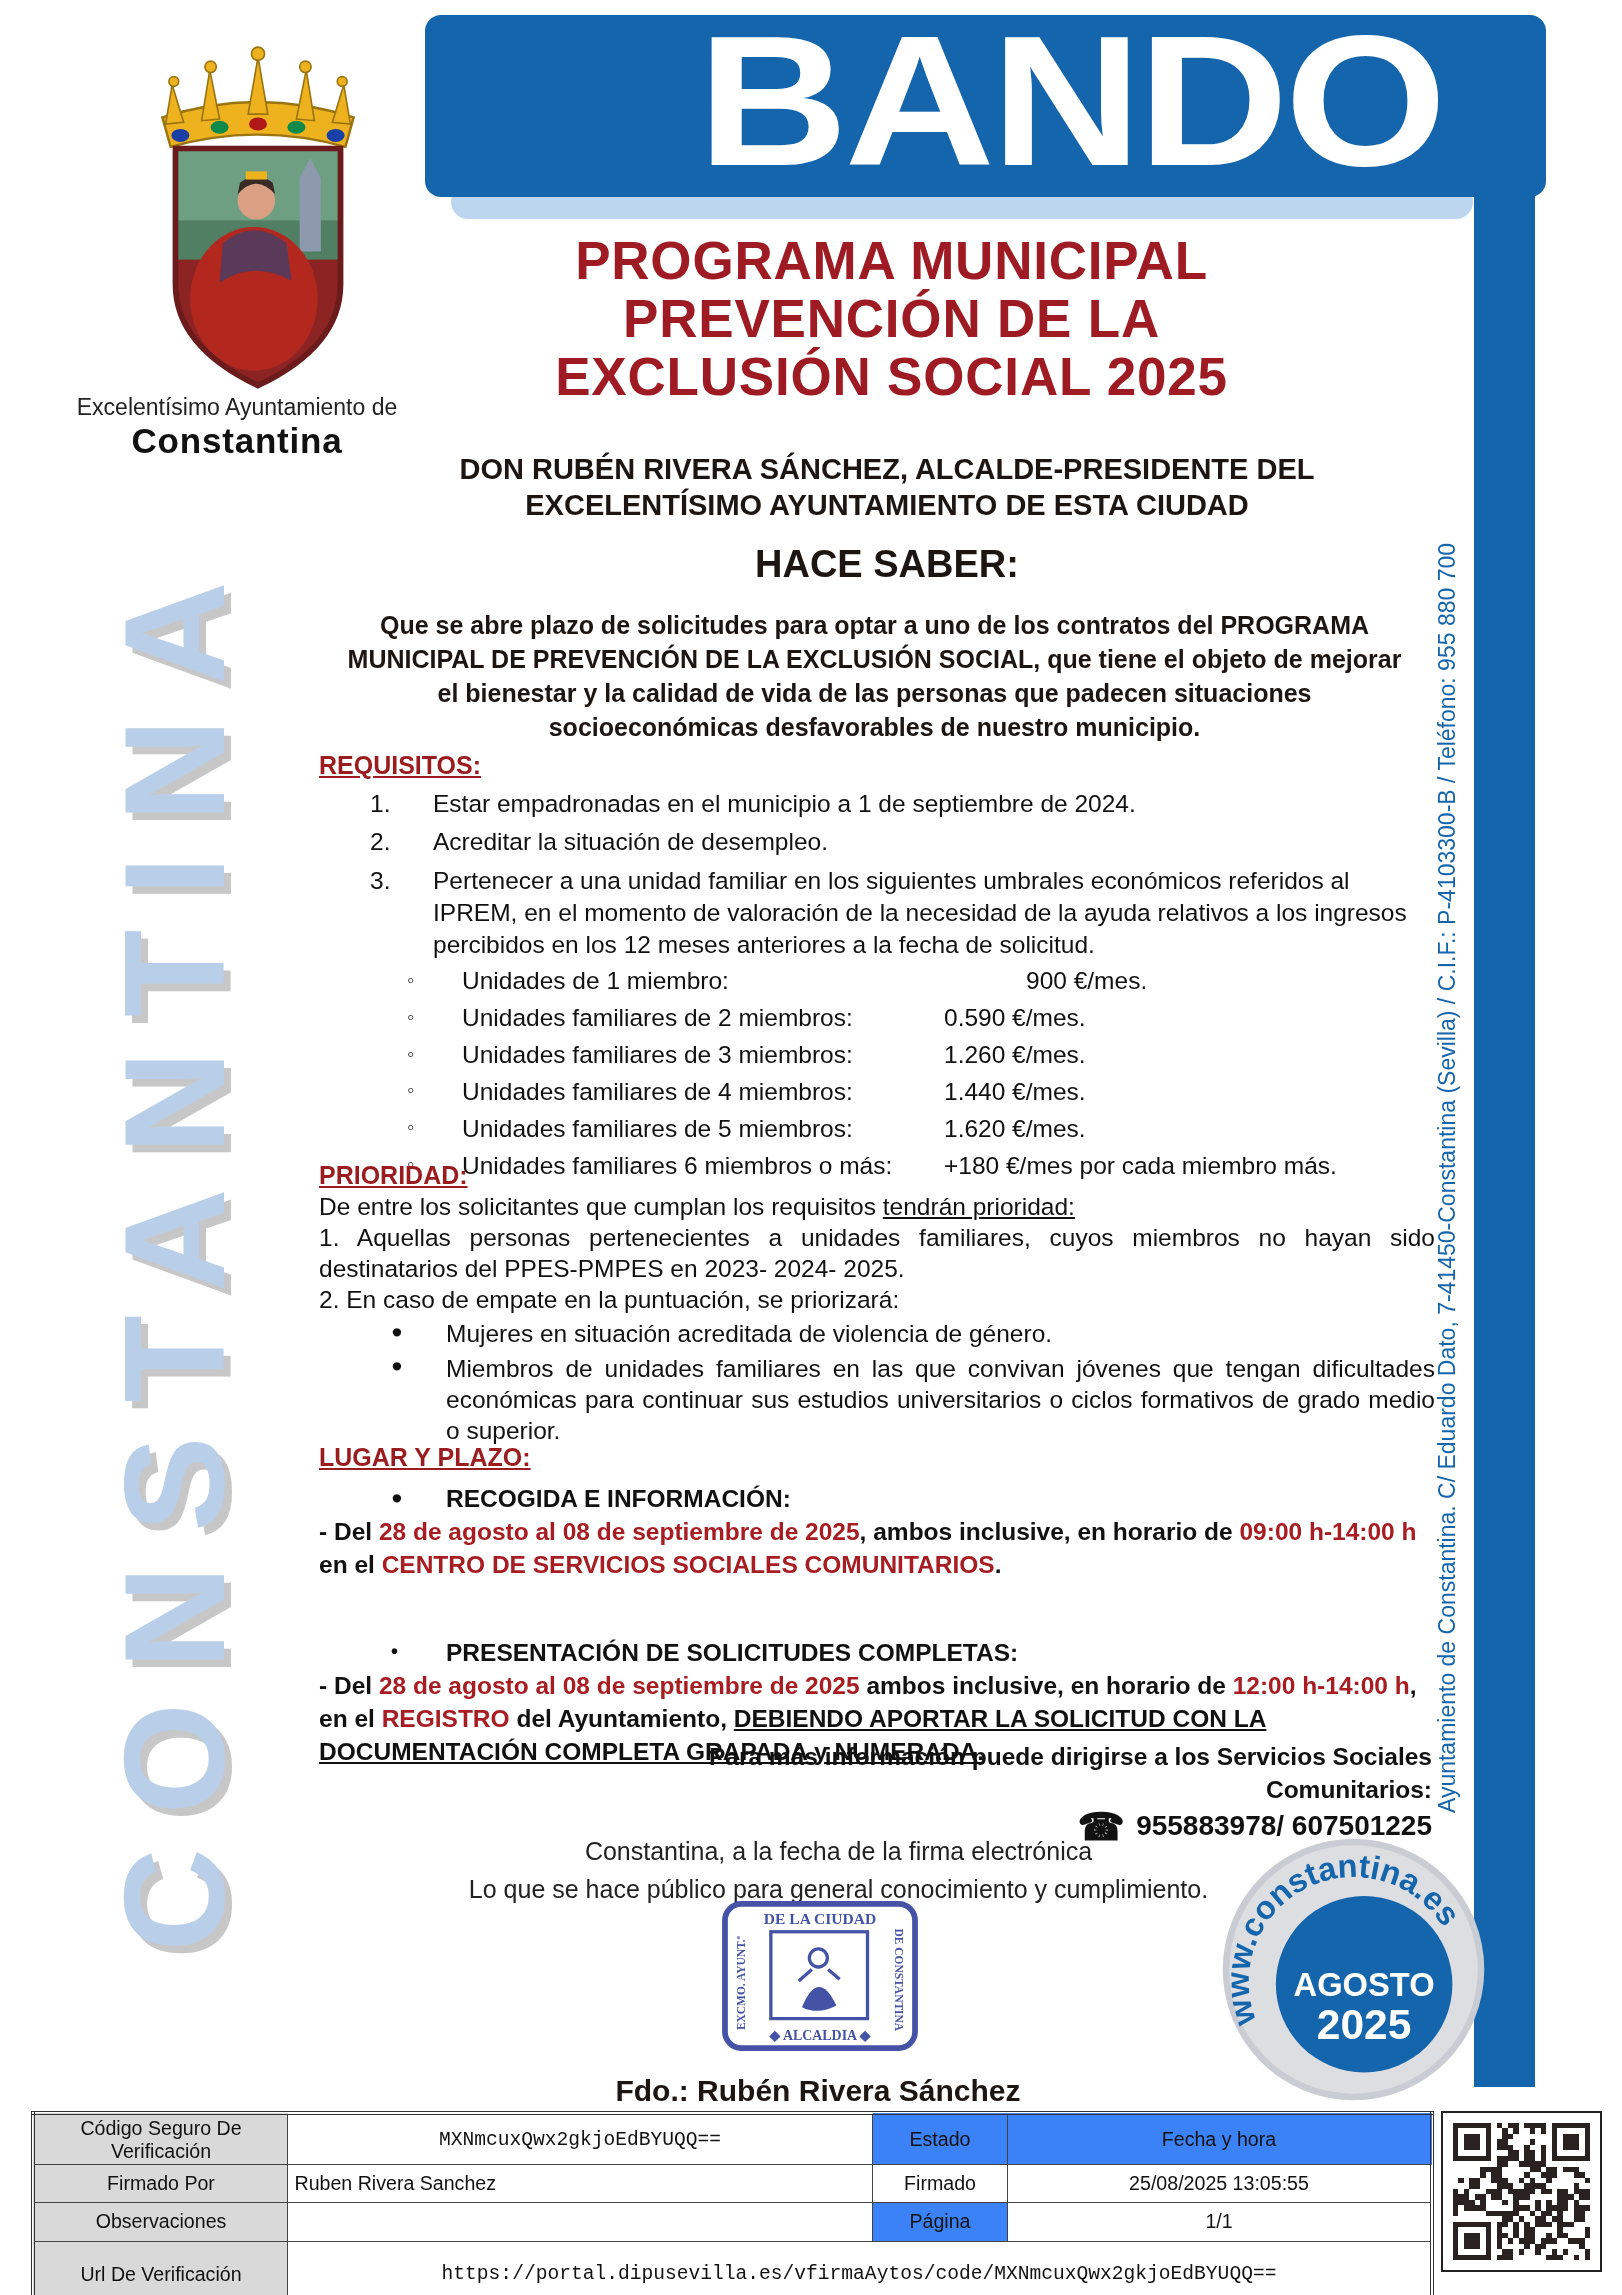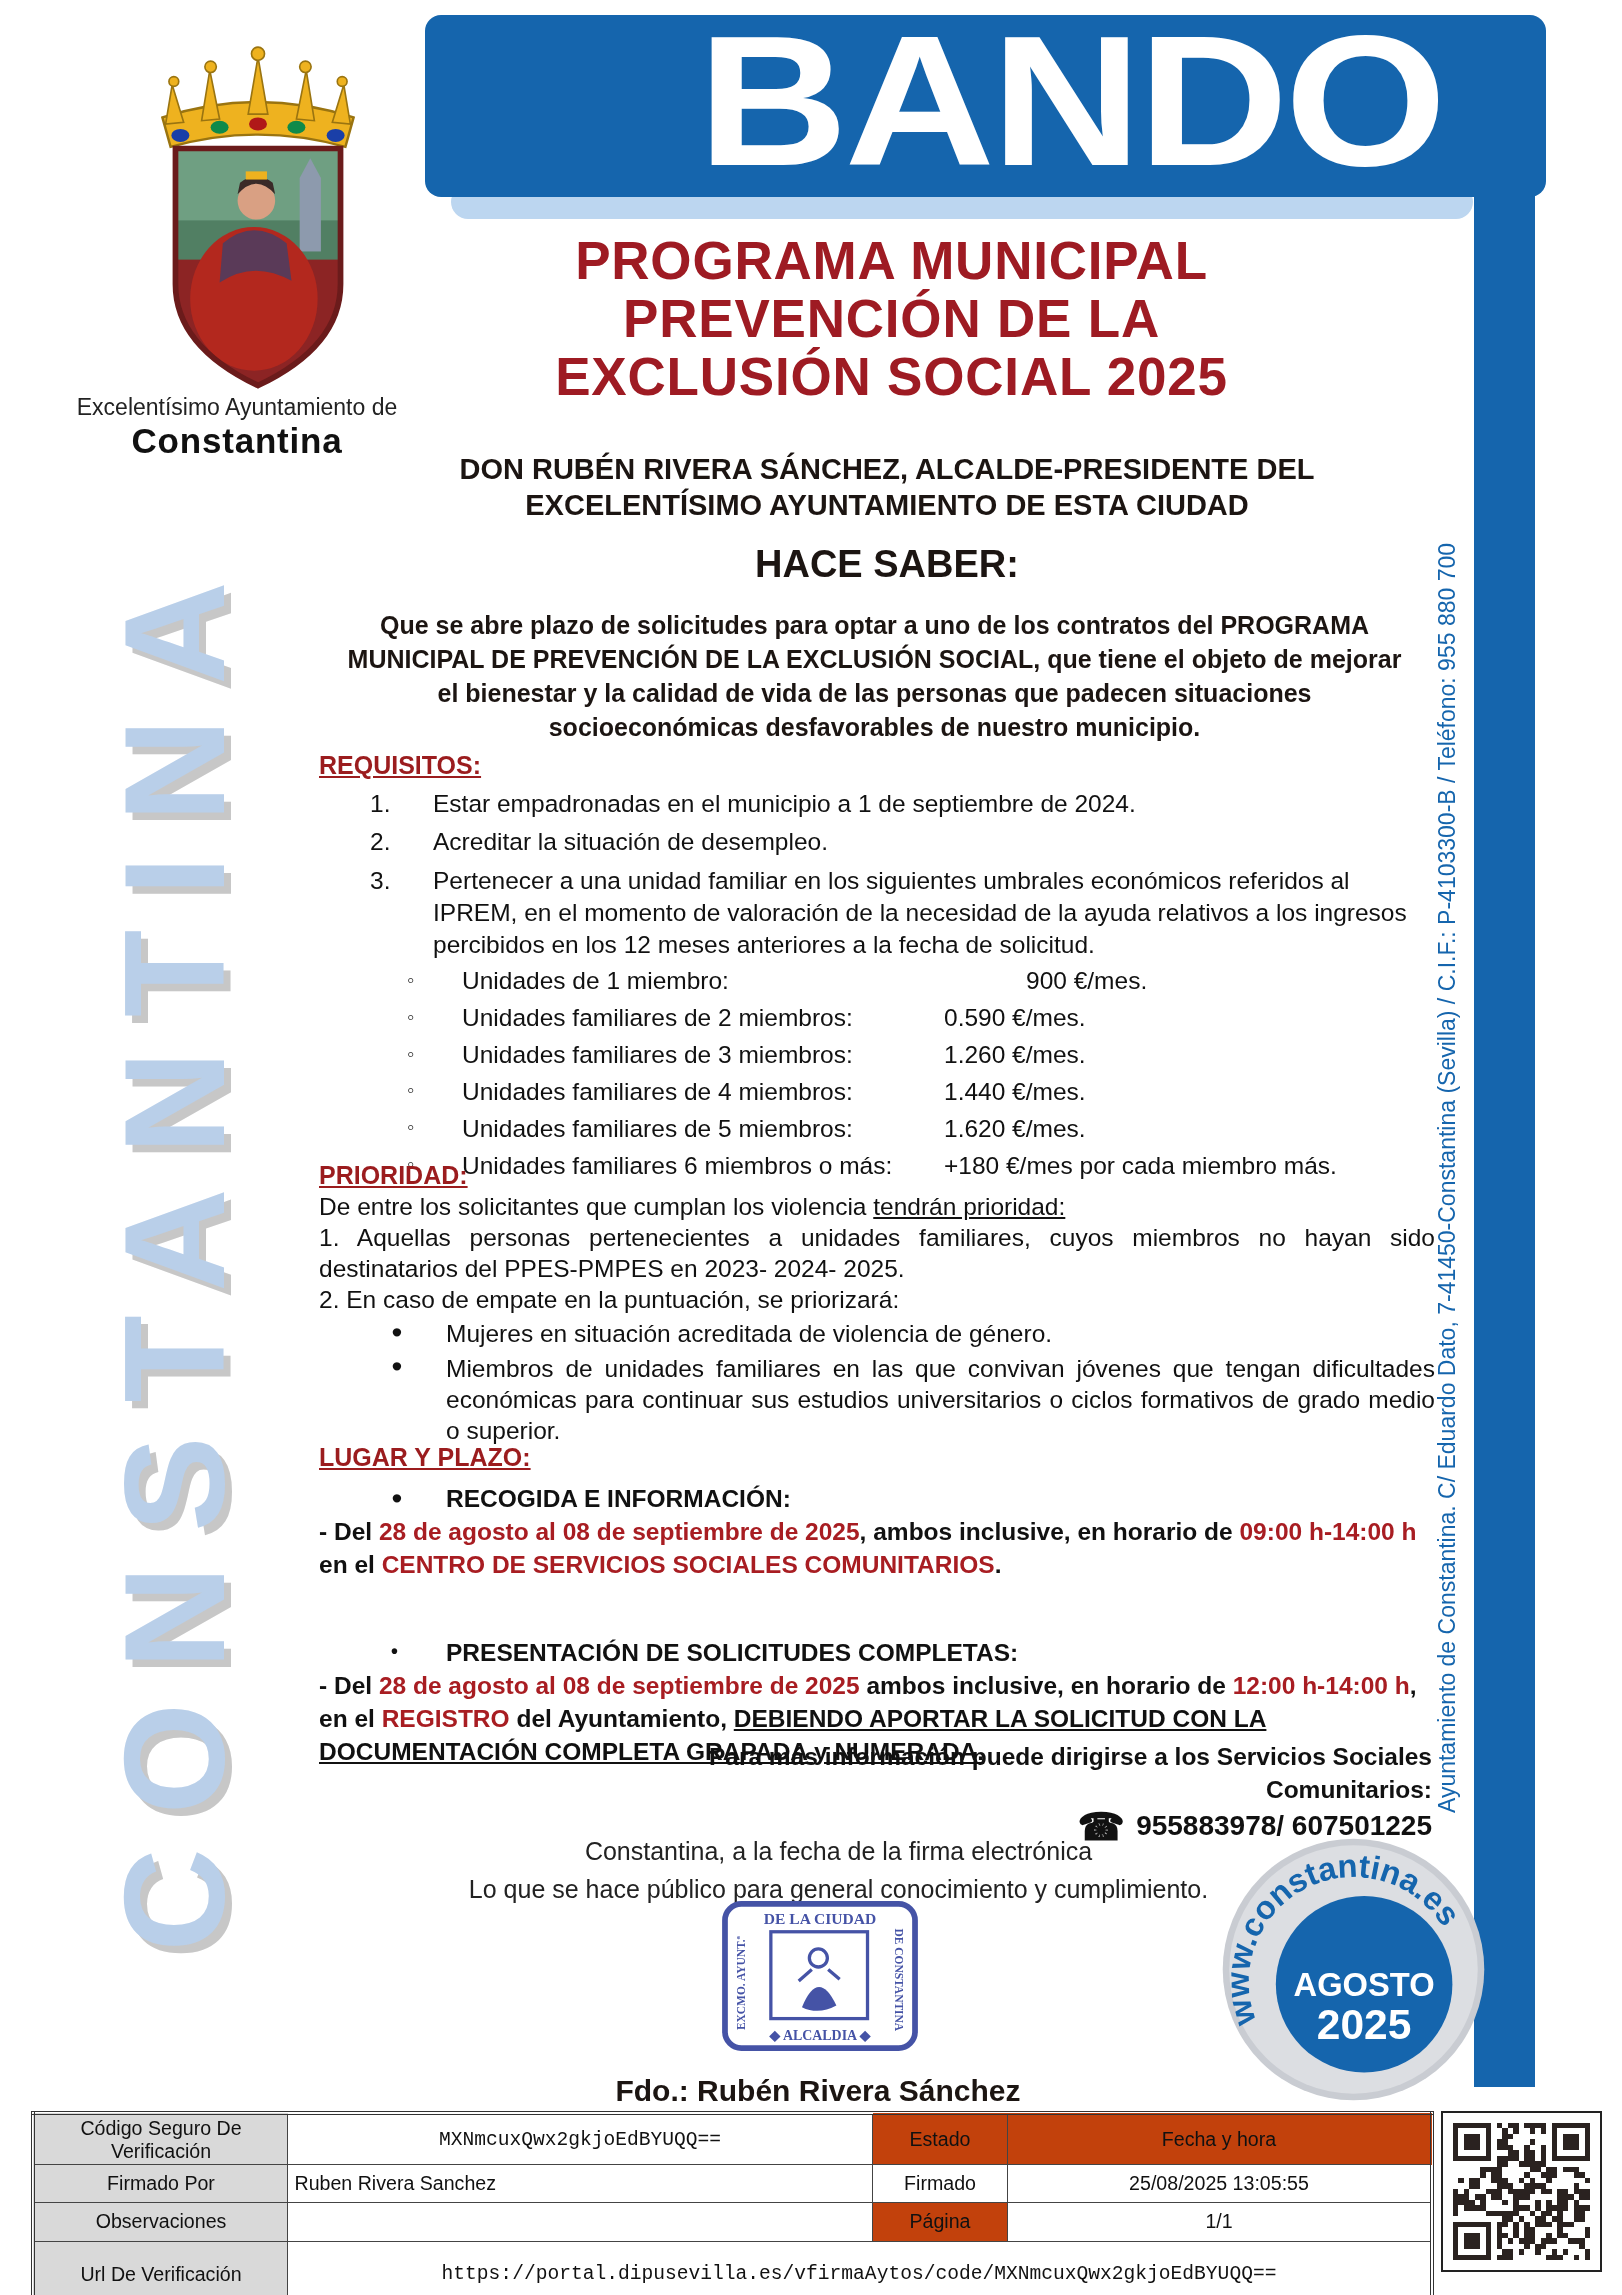--- a/index.html
+++ b/index.html
@@ -77,21 +77,21 @@
         font-weight:bold;font-size:30px;color:#1c1512;}
 
   
   .badge{position:absolute;left:1217px;top:1833px;width:273px;height:273px;z-index:4;}
 
   
   .ftable{position:absolute;left:31px;top:2111px;width:1403px;border:4.1px double #333;
         border-collapse:collapse;background:#fff;z-index:5;}
   .ftable td{border:1.6px solid #444;font-size:19.6px;padding:1.6px 6.5px;height:34px;}
   .ftable .lab{background:#d9d9d9;text-align:center;width:239px;}
-  .ftable .gray{background:#c2410c;text-align:center;}
+  .ftable .gray{background:#3b82f6;text-align:center;}
   .ftable .c3{width:121px;text-align:center;}
   .ftable .c4{width:409px;text-align:center;}
   .ftable .mono{font-family:"Liberation Mono",monospace;text-align:center;}
   .ftable .url-row td{height:62px;}
   .qr-box{position:absolute;left:1441px;top:2111px;width:157px;height:157px;
         border:2.5px solid #222;background:#fff;z-index:5;display:flex;align-items:center;justify-content:center;}
 </style>
 </head>
 <body>
 
@@ -202,21 +202,21 @@
     </div>
     <div class="thr">
       <span class="dot">◦</span>
       <span class="lab">Unidades familiares 6 miembros o más:</span><span class="val">+180 €/mes por cada miembro más.</span>
     </div>
   </div>
 
   <div class="prioridad">
     <div class="sec-h">PRIORIDAD:</div>
     <div>
-      <span>De entre los solicitantes que cumplan los violencia </span><span class="u">tendrán prioridad:</span>
+      <span>De entre los solicitantes que cumplan los requisitos </span><span class="u">tendrán prioridad:</span>
     </div>
     <div class="just">
       <span>1. </span><span>Aquellas personas pertenecientes a unidades familiares, cuyos miembros no hayan sido destinatarios del PPES-PMPES en 2023- 2024- 2025</span><span>.</span>
     </div>
     <div>2. En caso de empate en la puntuación, se priorizará:</div>
     <div class="bul">
       <span class="dot">●</span>
       <span>Mujeres en situación acreditada de violencia de género.</span>
     </div>
     <div class="bul just2">

